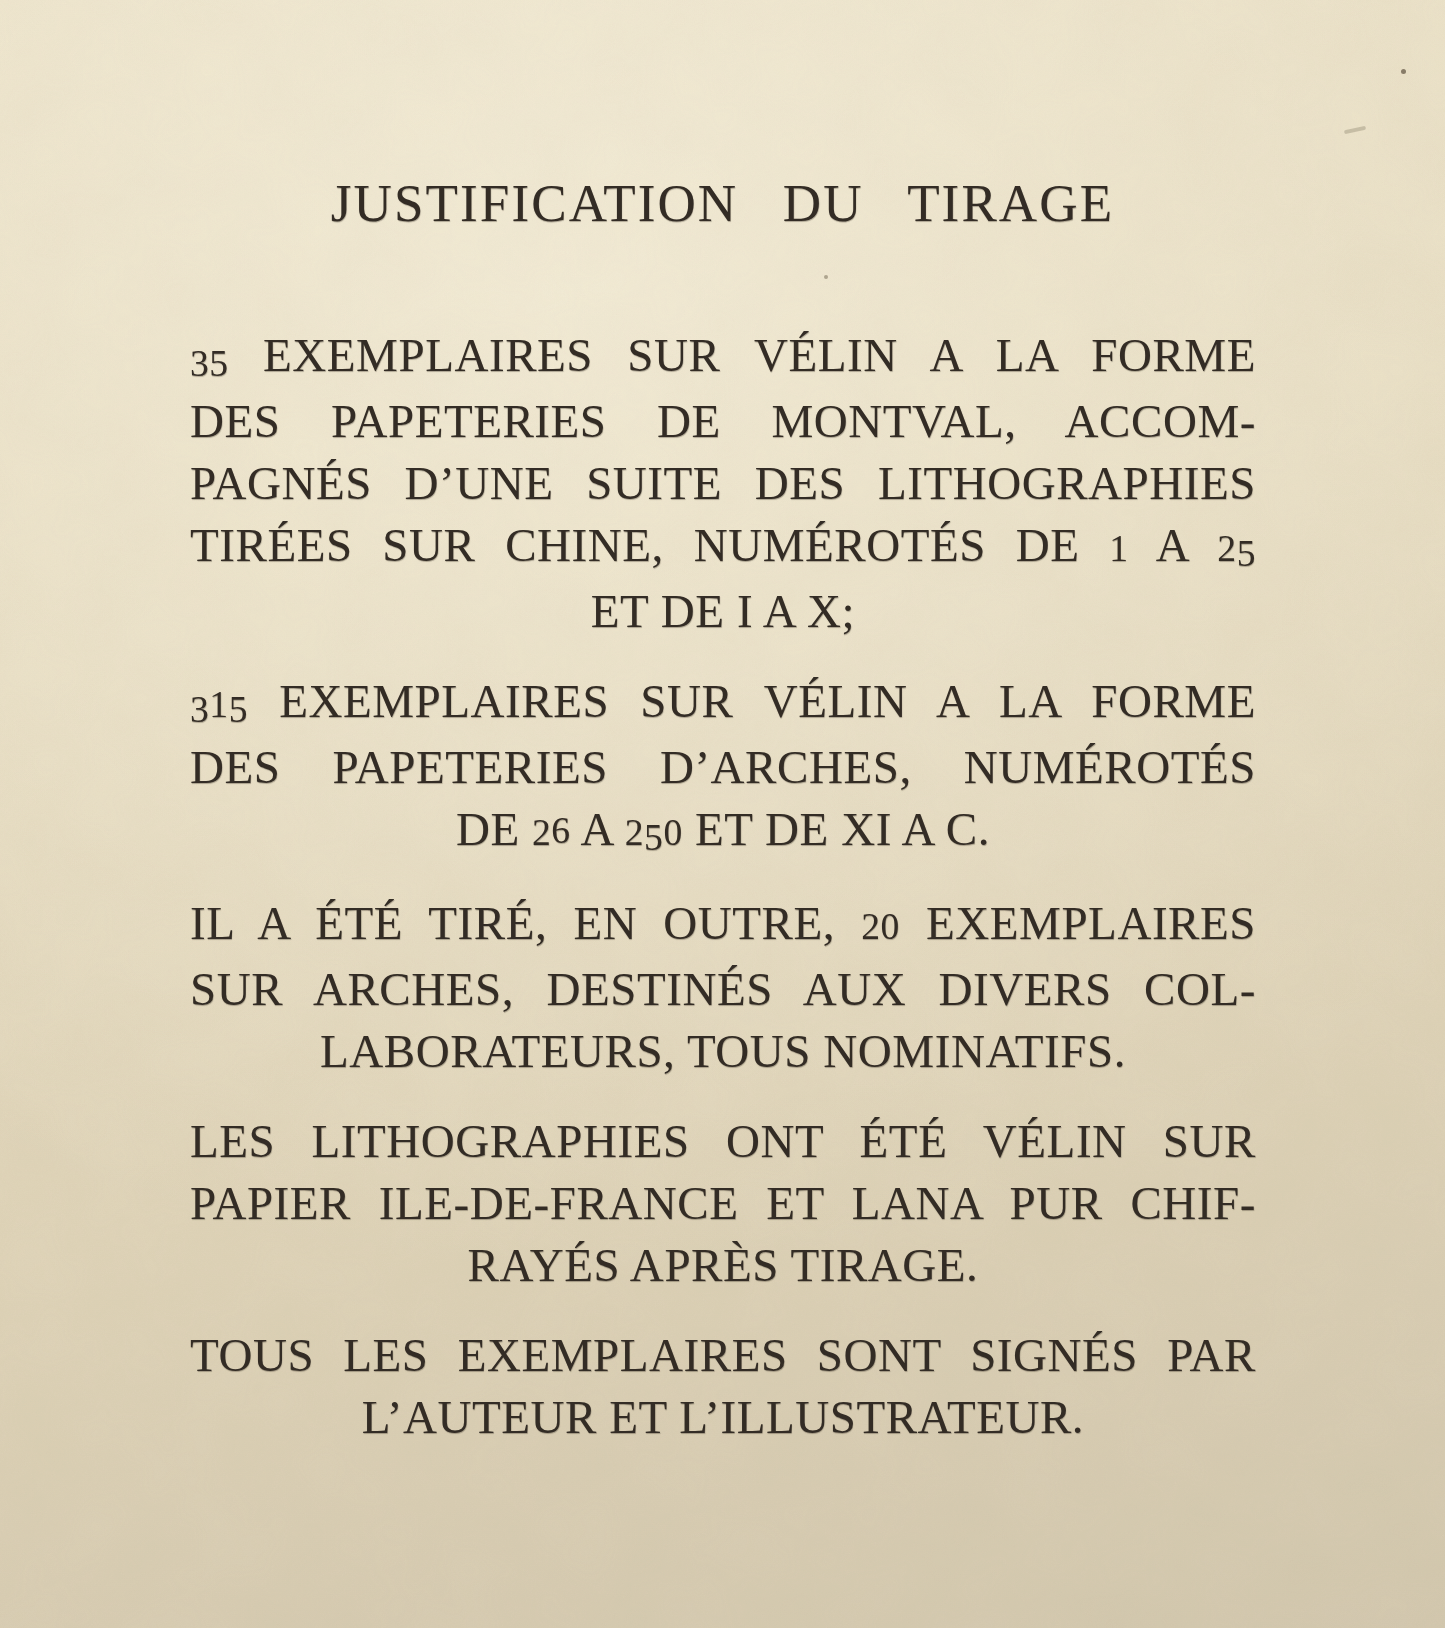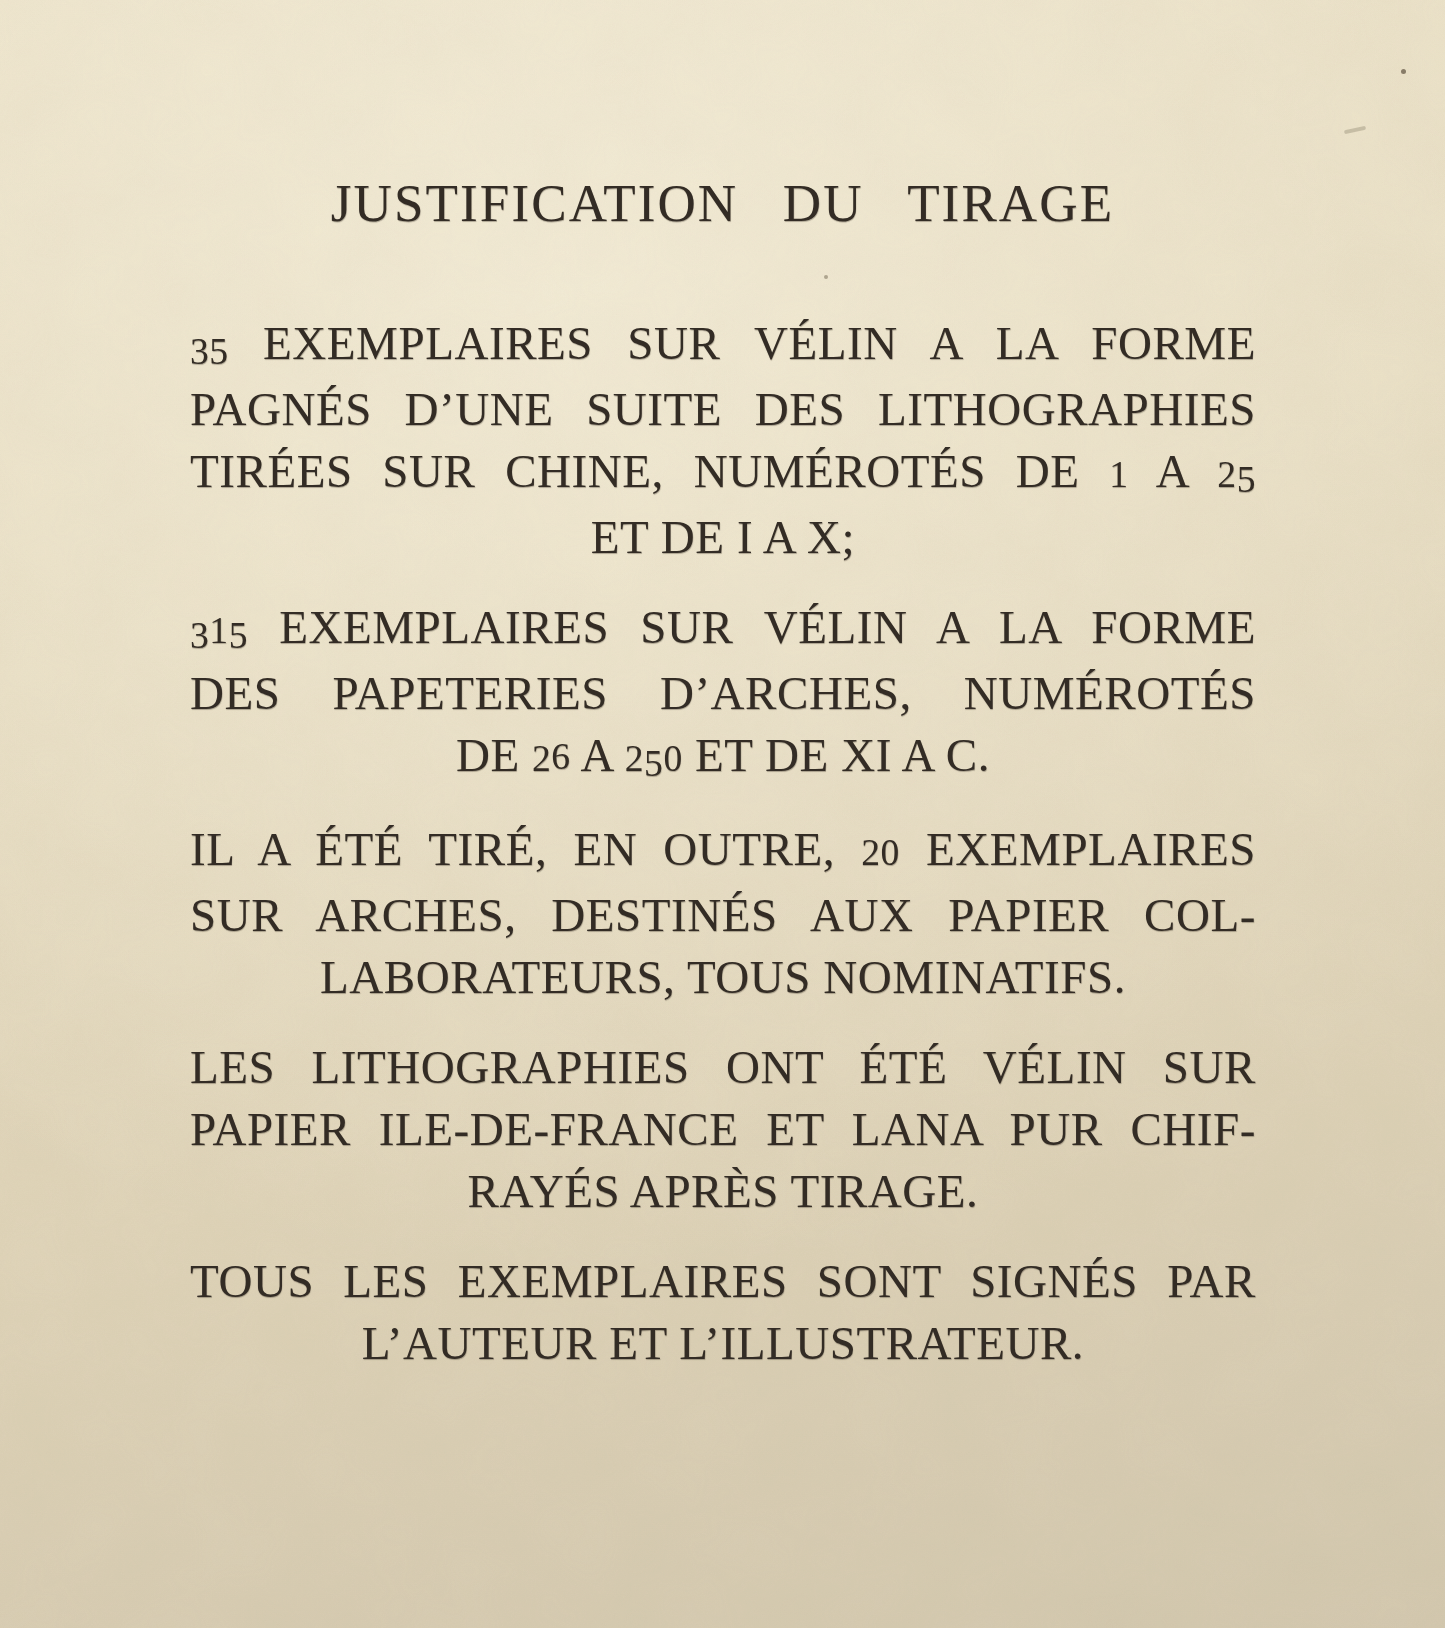--- a/index.html
+++ b/index.html
@@ -18,21 +18,21 @@
     position:absolute;left:0;top:0;width:1445px;height:1628px;
     mix-blend-mode:multiply;pointer-events:none;
   }
   .title{
     position:absolute;top:172px;left:0;width:100%;margin:0;
     font-size:53px;font-weight:normal;line-height:62px;
     text-align:center;letter-spacing:0.04em;word-spacing:0.55em;
     text-shadow:0.4px 0.7px 0.8px rgba(58,48,38,0.35);
   }
   .textblock{
-    position:absolute;left:190px;top:312px;width:1066px;
+    position:absolute;left:190px;top:324px;width:1066px;
   }
   .para{margin:0 0 28px 0;}
   .line{
     font-size:47px;line-height:62px;letter-spacing:0.012em;
     text-align:justify;text-align-last:justify;
     text-shadow:0.4px 0.7px 0.8px rgba(58,48,38,0.35);
   }
   .line.center{text-align:left;text-align-last:center;}
   
   .os{font-size:0.8em;}
@@ -64,34 +64,35 @@
   <div class="speck s1"></div>
   <div class="speck s2"></div>
   <div class="speck s3"></div>
 
   <h1 class="title osf">JUSTIFICATION DU TIRAGE</h1>
 
   <main class="textblock">
 
     <section class="para">
       <div class="line osf"><span class="os os3">3</span><span class="os os5">5</span> EXEMPLAIRES SUR VÉLIN A LA FORME</div>
+      <div class="line osf">DES PAPETERIES DE MONTVAL, ACCOM-</div>
       <div class="line osf">PAGNÉS D’UNE SUITE DES LITHOGRAPHIES</div>
       <div class="line osf">TIRÉES SUR CHINE, NUMÉROTÉS DE <span class="os os1">1</span> A <span class="os os2">2</span><span class="os os5">5</span></div>
       <div class="line osf center">ET DE I A X;</div>
     </section>
 
     <section class="para">
       <div class="line osf"><span class="os os3">3</span><span class="os os1">1</span><span class="os os5">5</span> EXEMPLAIRES SUR VÉLIN A LA FORME</div>
       <div class="line osf">DES PAPETERIES D’ARCHES, NUMÉROTÉS</div>
       <div class="line osf center">DE <span class="os os2">2</span><span class="os os6">6</span> A <span class="os os2">2</span><span class="os os5">5</span><span class="os os0">0</span> ET DE XI A C.</div>
     </section>
 
     <section class="para">
       <div class="line osf">IL A ÉTÉ TIRÉ, EN OUTRE, <span class="os os2">2</span><span class="os os0">0</span> EXEMPLAIRES</div>
-      <div class="line osf">SUR ARCHES, DESTINÉS AUX PAPIER COL-</div>
+      <div class="line osf">SUR ARCHES, DESTINÉS AUX DIVERS COL-</div>
       <div class="line osf center">LABORATEURS, TOUS NOMINATIFS.</div>
     </section>
 
     <section class="para">
       <div class="line osf">LES LITHOGRAPHIES ONT ÉTÉ VÉLIN SUR</div>
       <div class="line osf">PAPIER ILE-DE-FRANCE ET LANA PUR CHIF-</div>
       <div class="line osf center">RAYÉS APRÈS TIRAGE.</div>
     </section>
 
     <section class="para">

